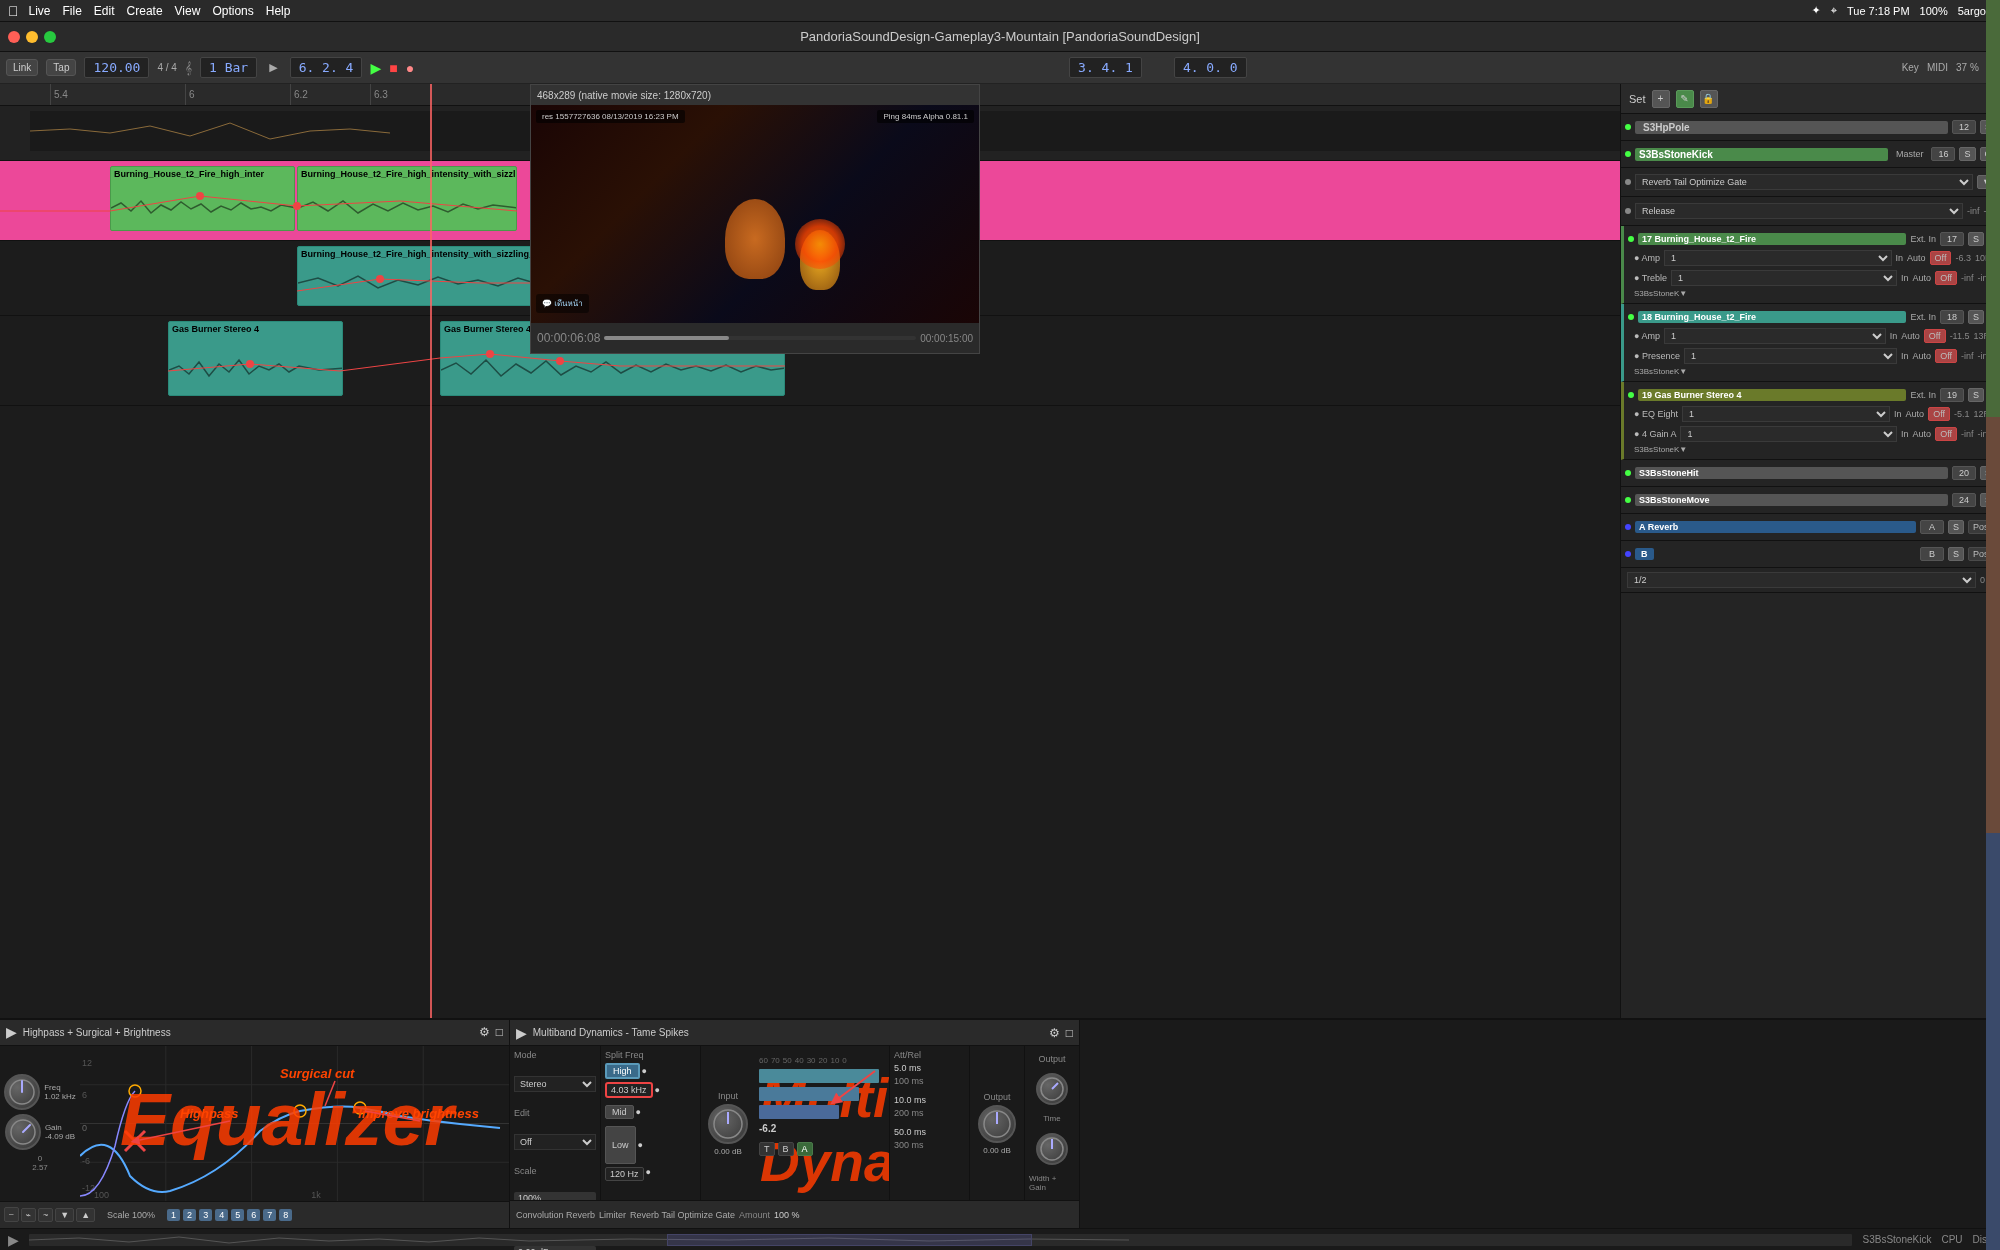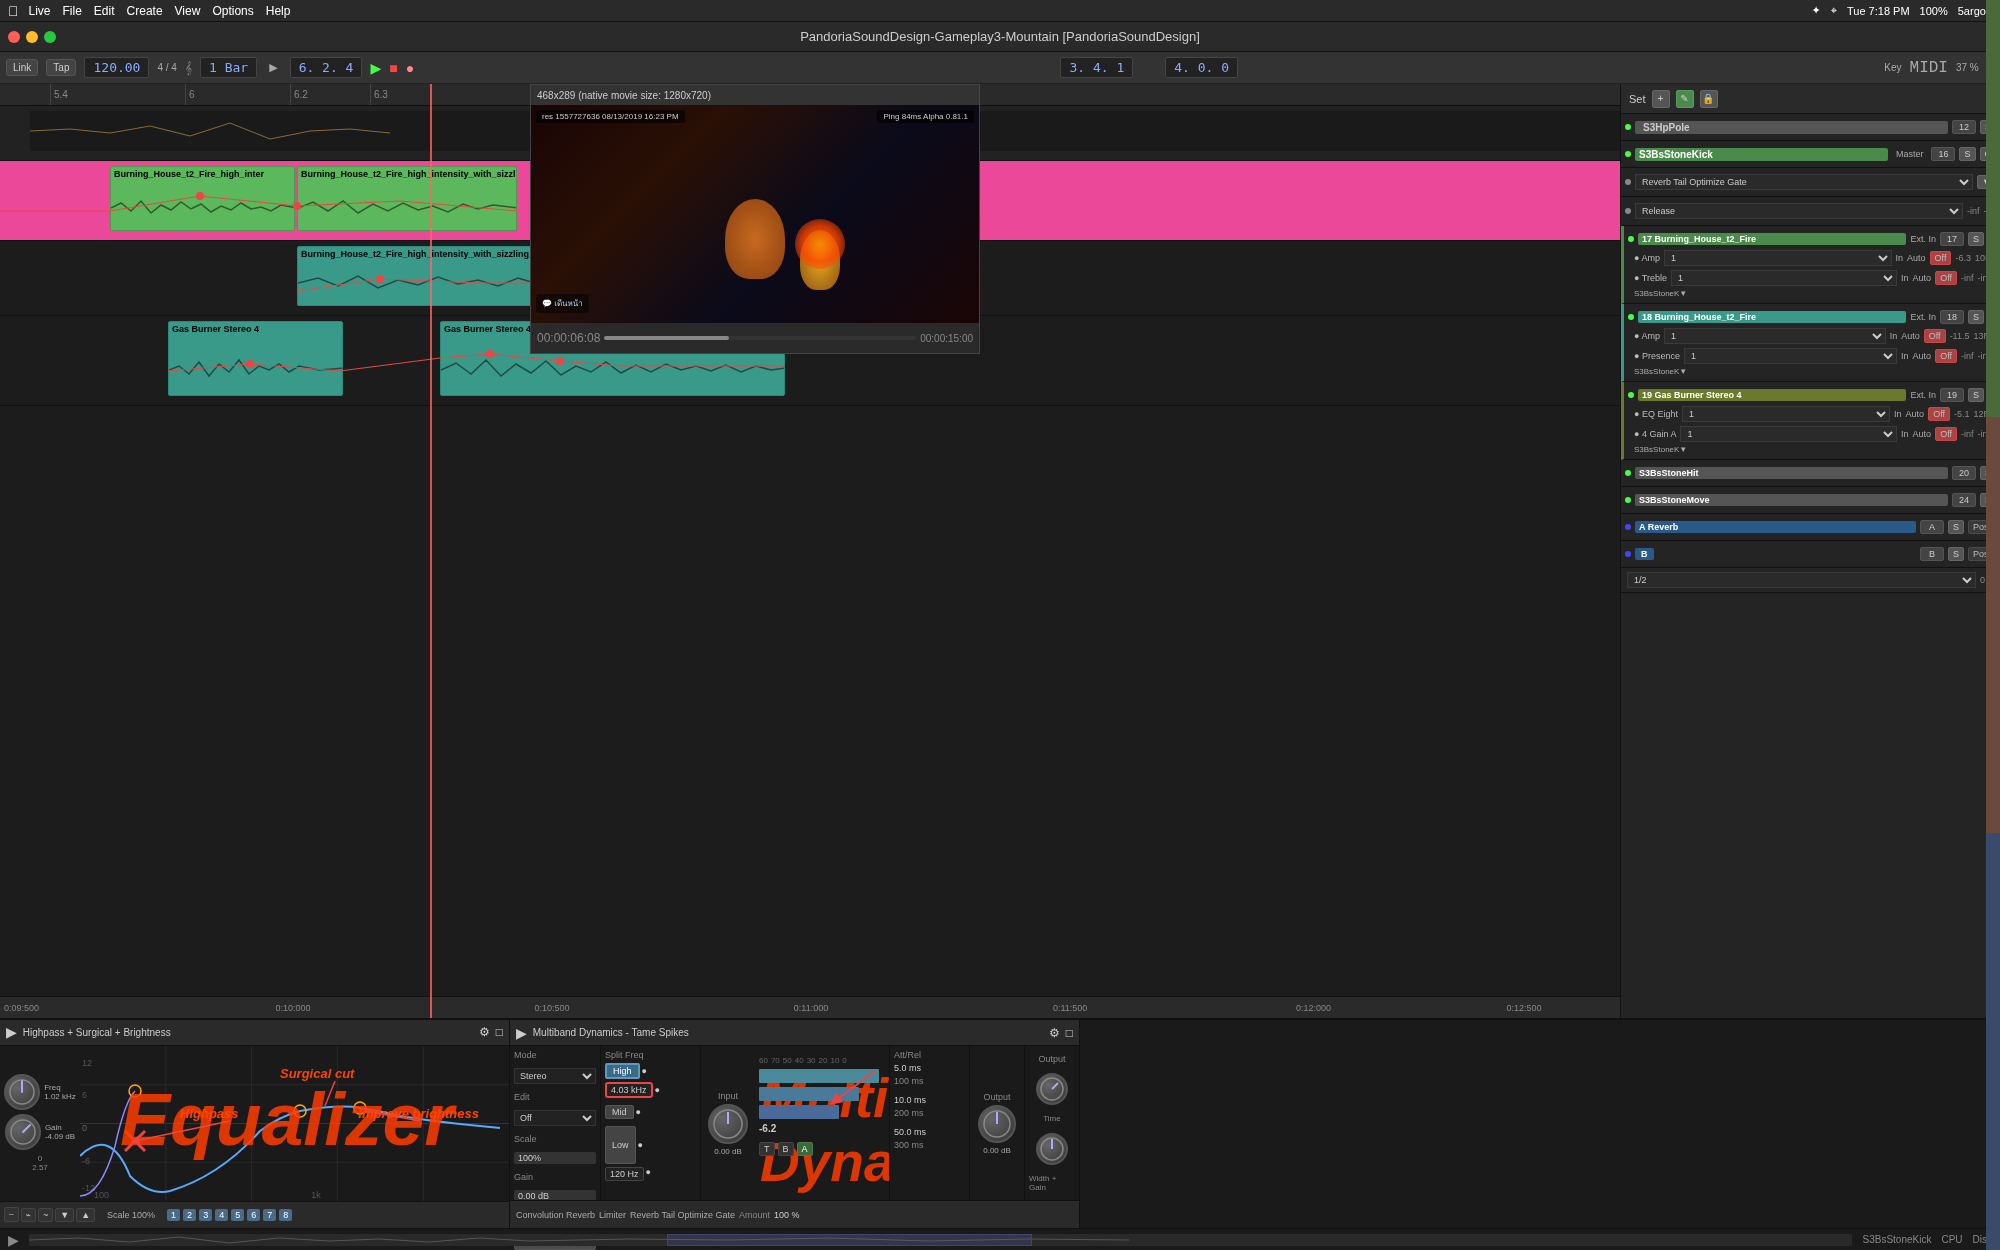--- a/index.html
+++ b/index.html
@@ -421,21 +421,21 @@
   <span class="transport-display">6. 2. 4</span>
   <span class="play-btn">▶</span>
   <span class="stop-btn">■</span>
   <span style="color:#f88;font-size:14px;">●</span>
   <span style="flex:1;"></span>
   <span class="transport-display">3. 4. 1</span>
   <span style="color:#aaa;padding: 0 8px;"></span>
   <span class="transport-display">4. 0. 0</span>
   <span style="flex:1;"></span>
   <span style="color:#aaa;font-size:10px;">Key</span>
-  <span style="color:#aaa;font-size:16px;font-family:Liberation Mono, monospace;">MIDI</span>
+  <span style="color:#aaa;font-size:10px;">MIDI</span>
   <span style="color:#aaa;font-size:10px;">37 %</span>
   <span style="color:#aaa;font-size:10px;">D</span>
 </div>
 
 <div class="main-area">
 
   <div class="track-area">
 
     <div class="timeline-ruler">
       <span class="ruler-mark" style="left:50px;">5.4</span>
@@ -506,29 +506,20 @@
       </div>
 
       <svg style="position:absolute;top:0;left:0;width:100%;height:90px;">
         <polyline points="168,55 250,48 340,55 440,42 490,38 560,45 620,50 785,50" stroke="#e44" fill="none" stroke-width="1"></polyline>
         <circle cx="250" cy="48" r="4" fill="#e44"></circle>
         <circle cx="490" cy="38" r="4" fill="#e44"></circle>
         <circle cx="560" cy="45" r="4" fill="#e44"></circle>
       </svg>
     </div>
 
-    <div style="position:absolute;bottom:0;left:0;right:0;height:22px;background:#2a2a2a;display:flex;align-items:center;border-top:1px solid #111;">
-      <span style="position:absolute;left:0;color:#888;font-size:9px;padding:0 4px;">0:09:500</span>
-      <span style="position:absolute;left:17%;color:#888;font-size:9px;">0:10:000</span>
-      <span style="position:absolute;left:33%;color:#888;font-size:9px;">0:10:500</span>
-      <span style="position:absolute;left:49%;color:#888;font-size:9px;">0:11:000</span>
-      <span style="position:absolute;left:65%;color:#888;font-size:9px;">0:11:500</span>
-      <span style="position:absolute;left:80%;color:#888;font-size:9px;">0:12:000</span>
-      <span style="position:absolute;left:93%;color:#888;font-size:9px;">0:12:500</span>
-    </div>
 
     <div class="playhead" style="left:430px;"></div>
 
     <div class="video-preview">
       <div class="video-titlebar">
         <span>468x289 (native movie size: 1280x720)</span>
       </div>
       <div class="video-screen">
 
         <div style="width:100%;height:100%;background:linear-gradient(135deg,#1a0505 0%,#2a1005 30%,#0a0a1a 60%,#1a0505 100%);position:relative;">
@@ -878,21 +869,21 @@
 
   <div class="panel-mid">
     <div class="panel-header">
       <span style="font-size:14px;">▶</span>
       <span style="font-size:10px;">Multiband Dynamics - Tame Spikes</span>
       <span style="margin-left:auto;font-size:12px;">⚙</span>
       <span style="font-size:12px;">□</span>
     </div>
     <div style="display:flex;height:calc(100% - 26px - 28px);">
 
-      <div style="width:90px;background:#1a1a1a;padding:4px;display:flex;flex-direction:column;gap:8px;">
+      <div style="width:90px;background:#1a1a1a;padding:4px;display:flex;flex-direction:column;gap:16px;">
         <div style="font-size:9px;color:#888;">Mode</div>
         <select style="background:#222;border:1px solid #333;color:#ccc;font-size:9px;padding:1px;">
           <option>Stereo</option>
         </select>
         <div style="font-size:9px;color:#888;">Edit</div>
         <select style="background:#222;border:1px solid #333;color:#ccc;font-size:9px;padding:1px;">
           <option>Off</option>
         </select>
         <div style="font-size:9px;color:#888;">Scale</div>
         <div style="font-size:9px;color:#ccc;background:#333;padding:1px 4px;border-radius:2px;">100%</div>

